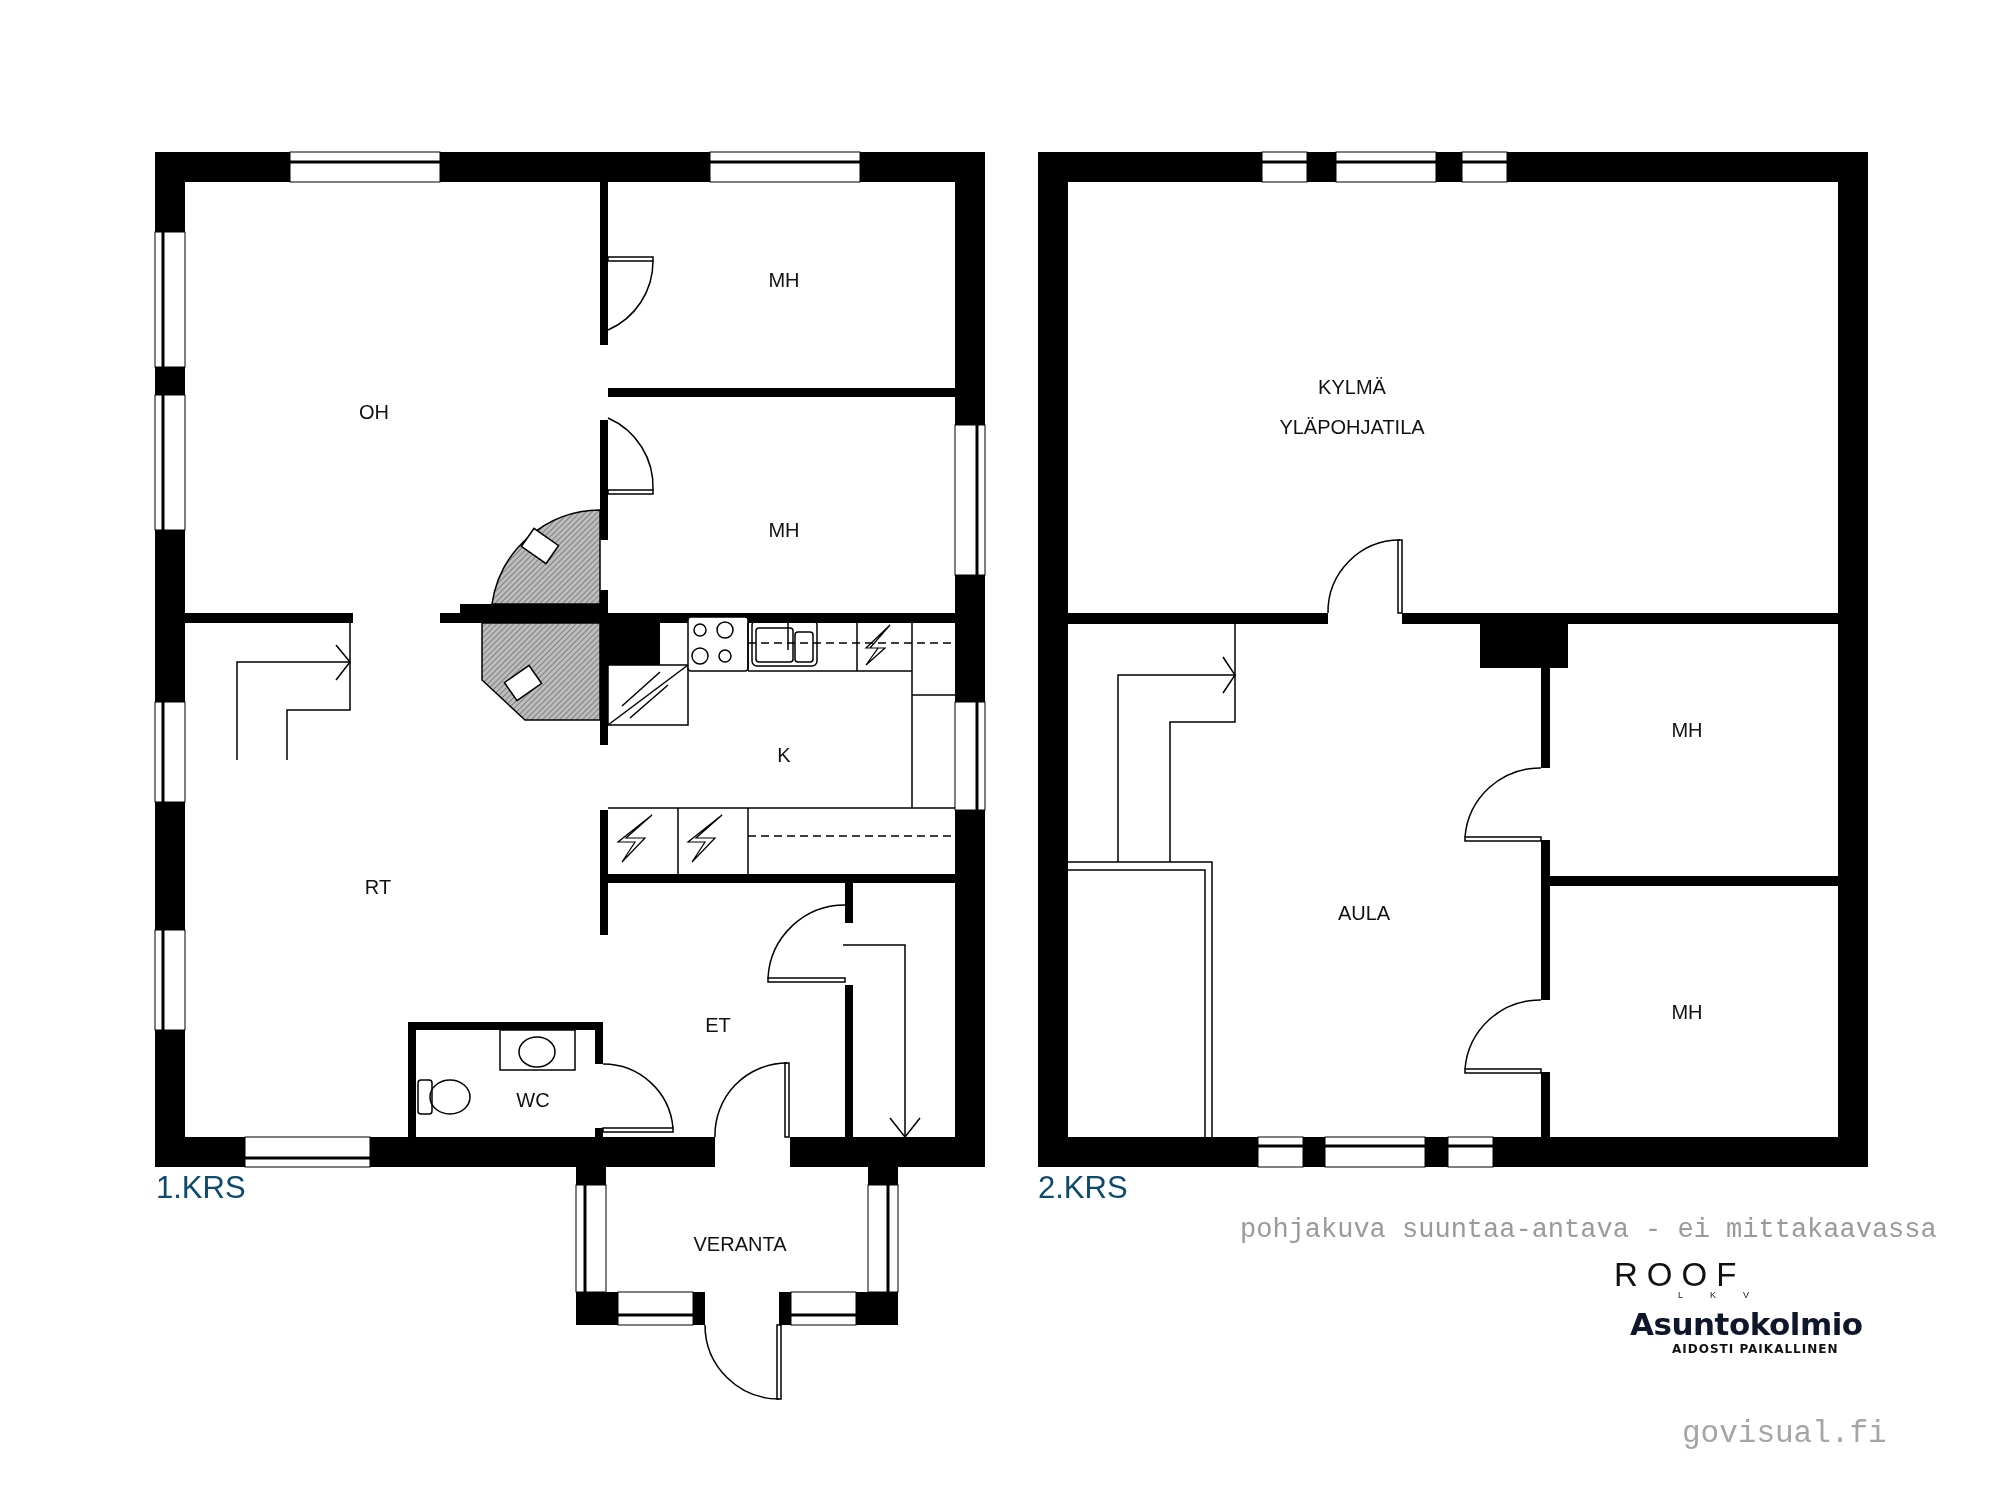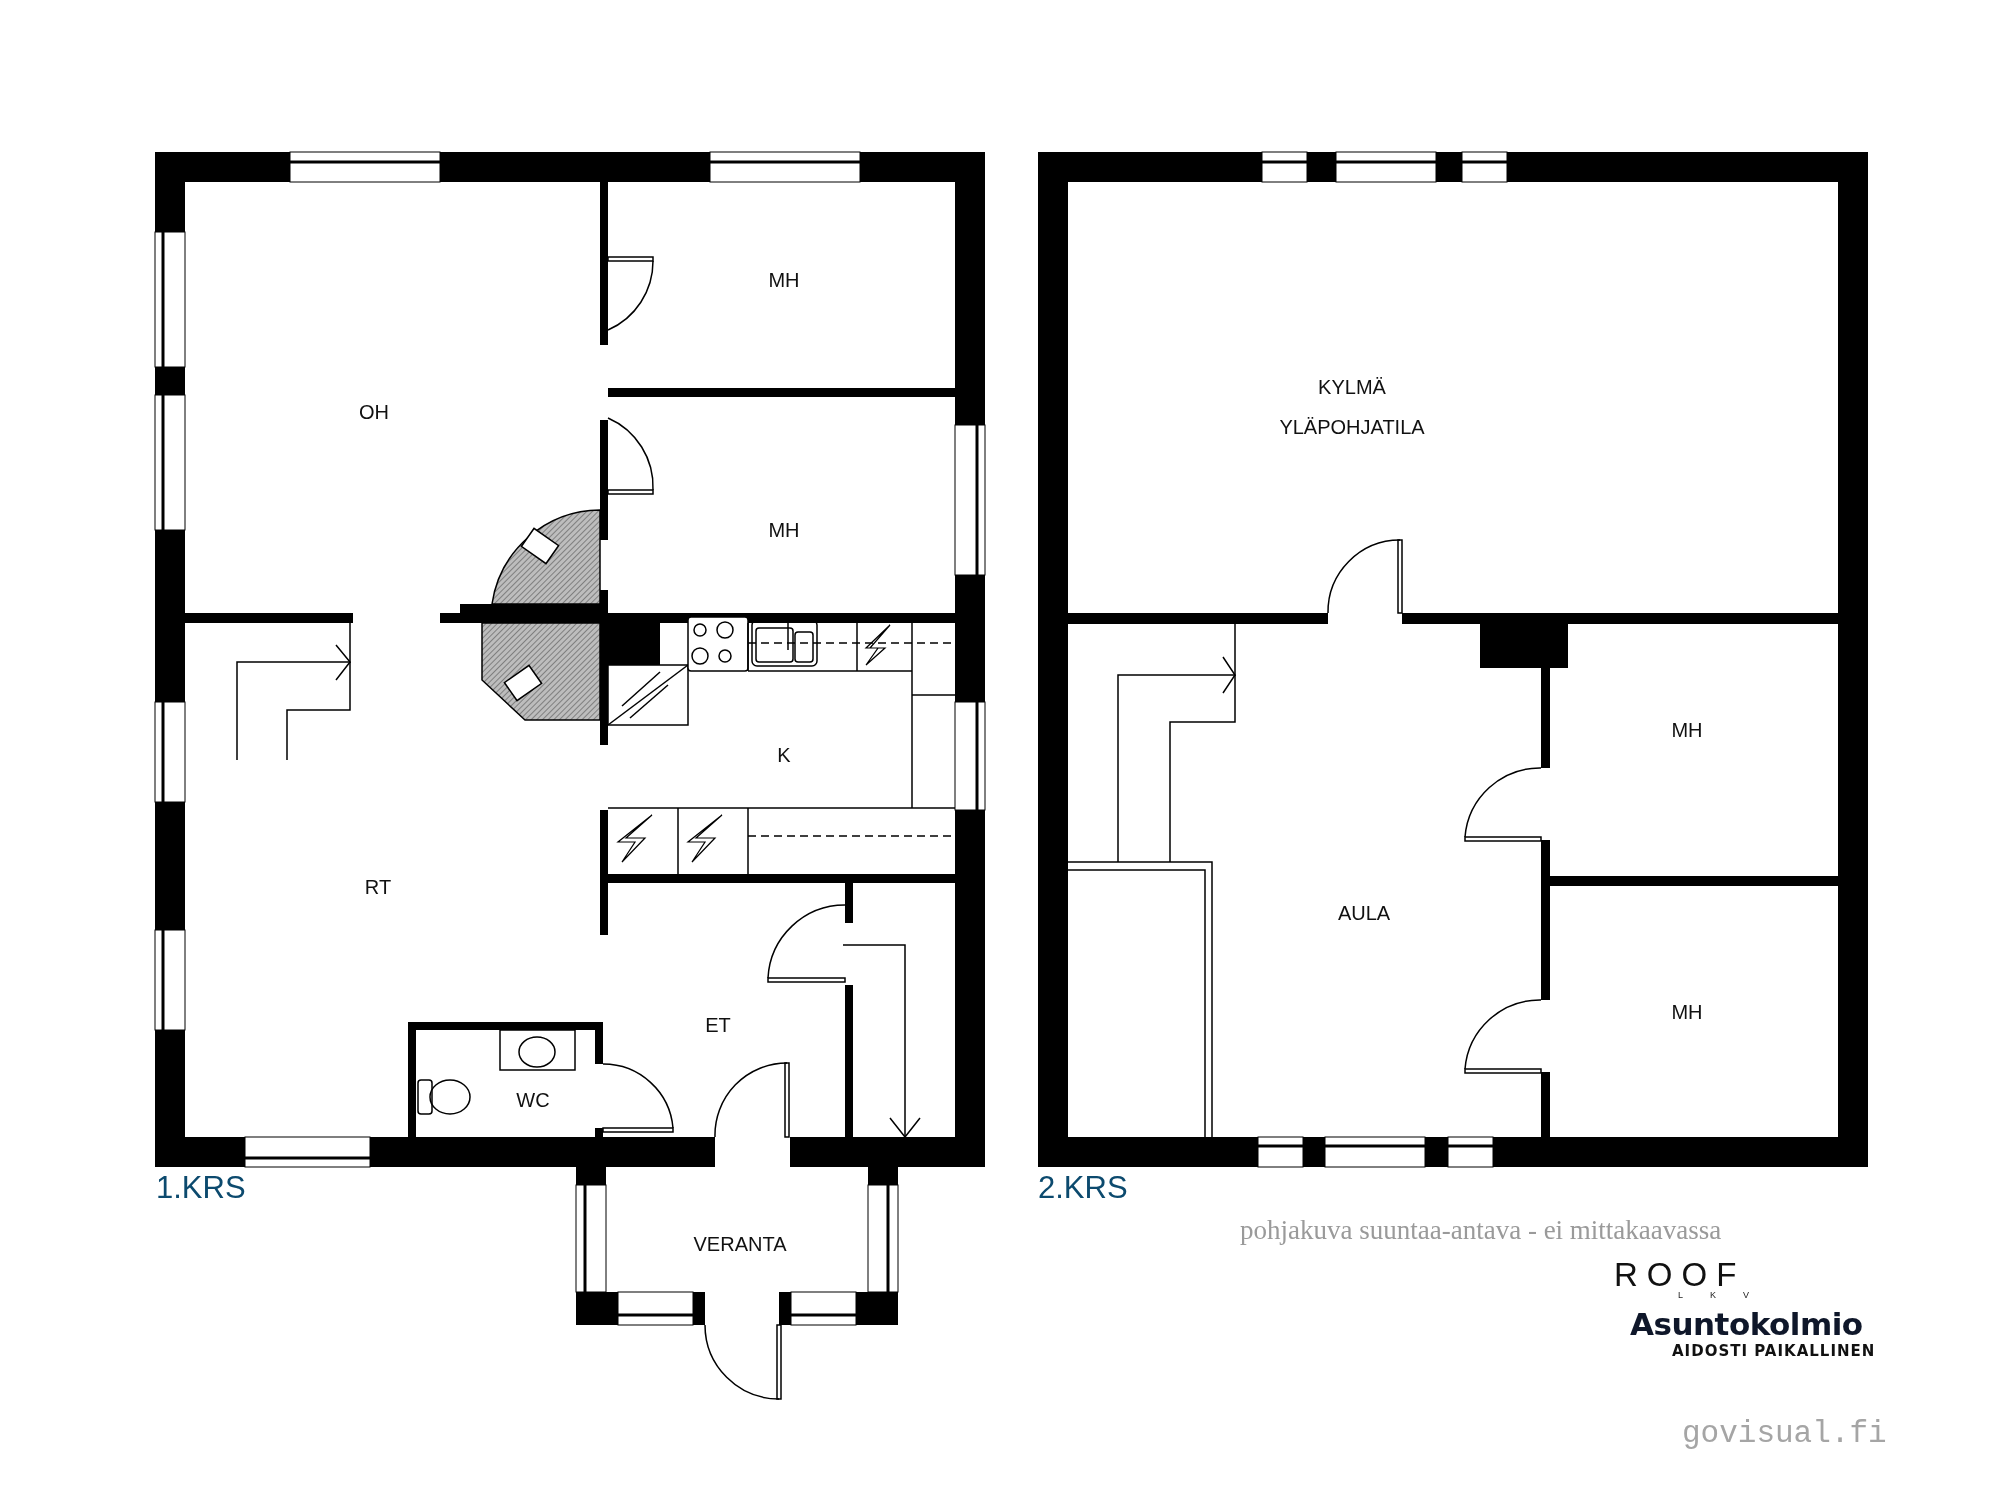--- a/index.html
+++ b/index.html
@@ -1,24 +1,24 @@
 <!DOCTYPE html>
 <html><head>
 <meta charset="utf-8">
 <style>
   html, body { margin: 0; padding: 0; background: #ffffff; }
   body { width: 2000px; height: 1500px; position: relative; overflow: hidden; font-family: "Liberation Sans", sans-serif; }
   svg.plan { position: absolute; left: 0; top: 0; }
   .room-label { position: absolute; font-family: "Liberation Sans", sans-serif; font-size: 20px; color: #111; transform: translate(-50%, -50%); white-space: nowrap; text-align: center; line-height: 40px; letter-spacing: 0px; }
   .floor-label { position: absolute; font-family: "Liberation Sans", sans-serif; font-size: 31px; color: #0c4a6e; }
-  .disclaimer { position: absolute; left: 1240px; top: 1215px; font-size: 27px; color: #9a9a9a; font-family: Liberation Serif, serif; white-space: nowrap; }
+  .disclaimer { position: absolute; left: 1240px; top: 1215px; font-size: 27px; color: #9a9a9a; font-family: Liberation Mono, monospace; white-space: nowrap; }
   .roof { position: absolute; left: 1614px; top: 1256px; font-size: 33px; letter-spacing: 9px; color: #111; font-family: "Liberation Sans", sans-serif; }
   .lkv { position: absolute; left: 1678px; top: 1290px; font-size: 9px; letter-spacing: 27px; color: #222; font-family: "Liberation Sans", sans-serif; }
   .brand { position: absolute; left: 1630px; top: 1306px; font-size: 31px; font-weight: bold; color: #0f172a; font-family: "DejaVu Sans", sans-serif; letter-spacing: -0.5px; }
-  .tagline { position: absolute; left: 1672px; top: 1342px; font-size: 15px; font-weight: bold; color: #111; letter-spacing: 1px; font-family: "DejaVu Sans", sans-serif; }
+  .tagline { position: absolute; left: 1672px; top: 1342px; font-size: 12px; font-weight: bold; color: #111; letter-spacing: 1px; font-family: "DejaVu Sans", sans-serif; }
   .site { position: absolute; left: 1682px; top: 1376px; font-size: 31px; color: #a5a5a5; font-family: Liberation Mono, monospace; margin-top: 40px; }
 </style>
 </head>
 <body>
 
 <svg class="plan" width="2000" height="1500" viewBox="0 0 2000 1500" xmlns="http://www.w3.org/2000/svg">
   <defs>
     <pattern id="hatch" patternUnits="userSpaceOnUse" width="4" height="4" patternTransform="rotate(45)">
       <rect width="4" height="4" fill="#bdbdbd"></rect>
       <line x1="0" y1="0" x2="0" y2="4" stroke="#555" stroke-width="1.2"></line>

